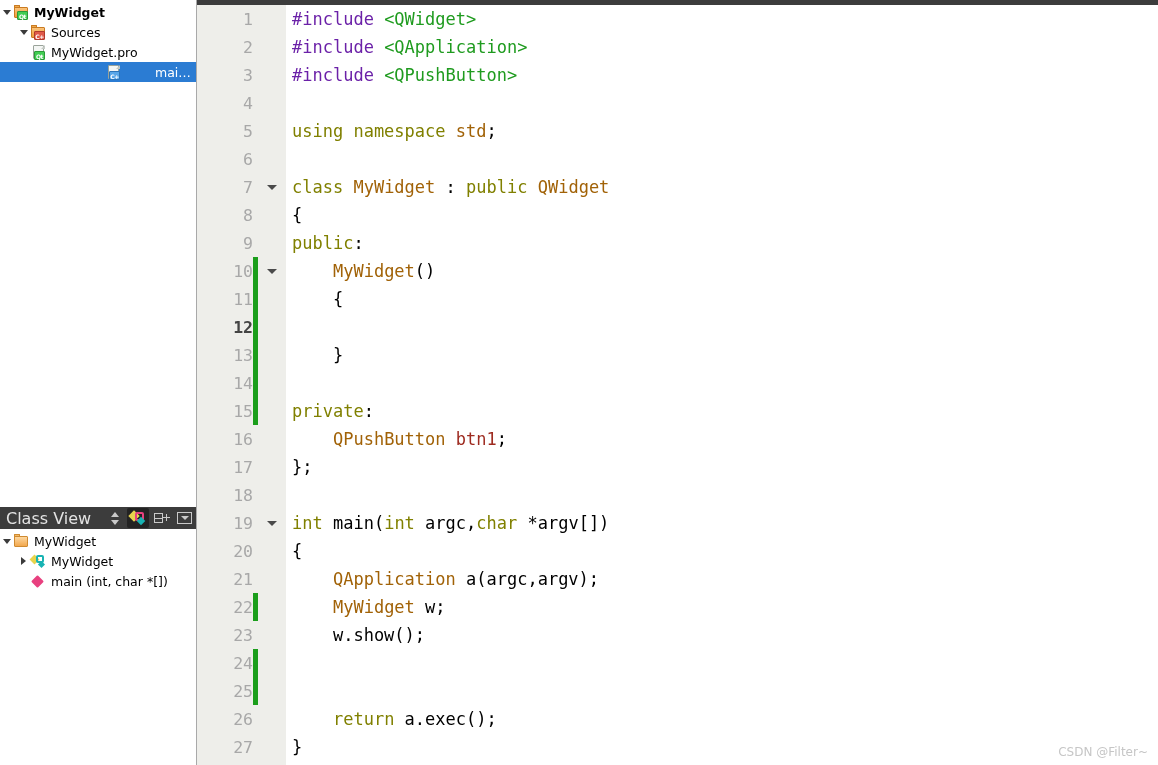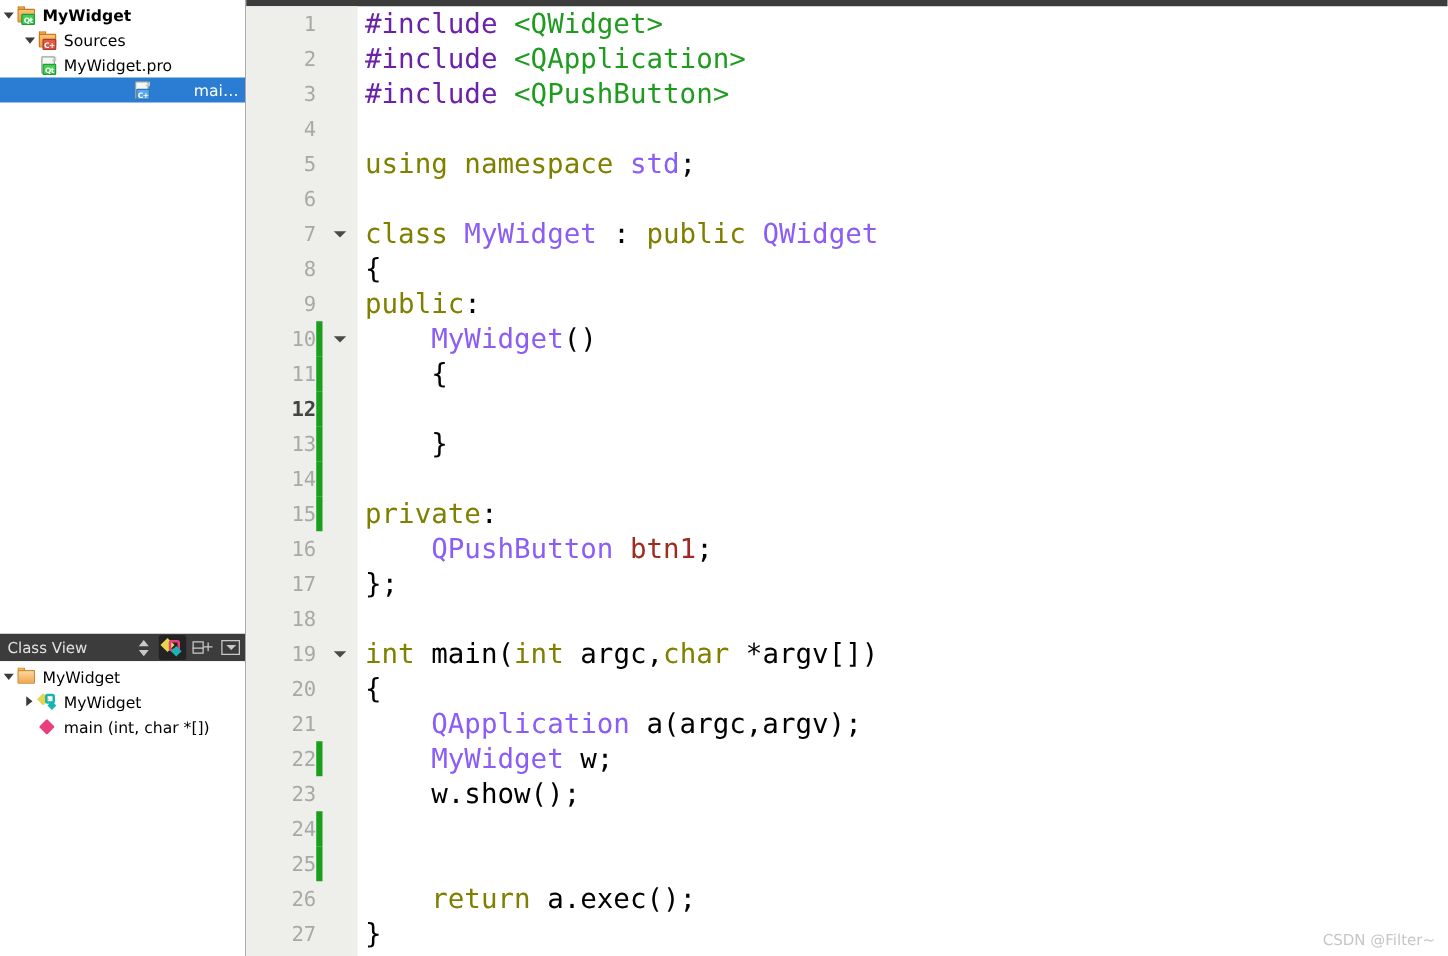--- a/index.html
+++ b/index.html
@@ -84,21 +84,21 @@
 
   .tree-label{overflow:hidden;text-overflow:ellipsis;}
   .tree-label.bold{font-weight:bold;}
 
   
   #classview{margin-top:auto;display:flex;flex-direction:column;height:258px;}
   #cv-header{
     height:22px;background:#3c3c3c;display:flex;align-items:center;
     padding-left:6px;box-sizing:border-box;
   }
-  #cv-title{color:#e3e3e3;font-size:12px;flex:1;white-space:nowrap;}
+  #cv-title{color:#e3e3e3;font-size:16px;flex:1;white-space:nowrap;}
   .cv-btn{
     width:22px;height:20px;display:flex;align-items:center;justify-content:center;
     position:relative;margin-right:1px;
   }
   .cv-btn.active{background:#232323;border-radius:2px;}
   .arrows-ud{position:relative;width:9px;height:13px;}
   .arrows-ud .up{position:absolute;left:0;top:0;width:0;height:0;
     border-left:4.5px solid transparent;border-right:4.5px solid transparent;border-bottom:5px solid #c9c9c9;}
   .arrows-ud .dn{position:absolute;left:0;bottom:0;width:0;height:0;
     border-left:4.5px solid transparent;border-right:4.5px solid transparent;border-top:5px solid #c9c9c9;}
@@ -148,26 +148,26 @@
   .fold{
     width:28px;min-width:28px;display:flex;align-items:center;justify-content:center;
   }
   .fold .tri-down{
     width:0;height:0;border-left:5px solid transparent;border-right:5px solid transparent;
     border-top:5.5px solid #4a4a4a;
   }
   .codetext{
     padding-left:6px;white-space:pre;
     font-family:"DejaVu Sans Mono","Liberation Mono",monospace;
-    font-size:22px;color:#000000;letter-spacing:0px;
+    font-size:17px;color:#000000;letter-spacing:0px;
   }
   .tk-pre{color:#6b21a8;}      
   .tk-inc{color:#1f9b1f;}      
   .tk-kw{color:#808000;}       
-  .tk-type{color:#8b5cf6;}     
+  .tk-type{color:#a16207;}     
   .tk-member{color:#9e2b20;}   
   .tk-plain{color:#000000;}
 
   #watermark{
     position:absolute;right:10px;bottom:6px;
     color:#c6c6c6;font-size:12px;
     font-family:"DejaVu Sans","Liberation Sans",sans-serif;
     pointer-events:none;
   }
 </style>

